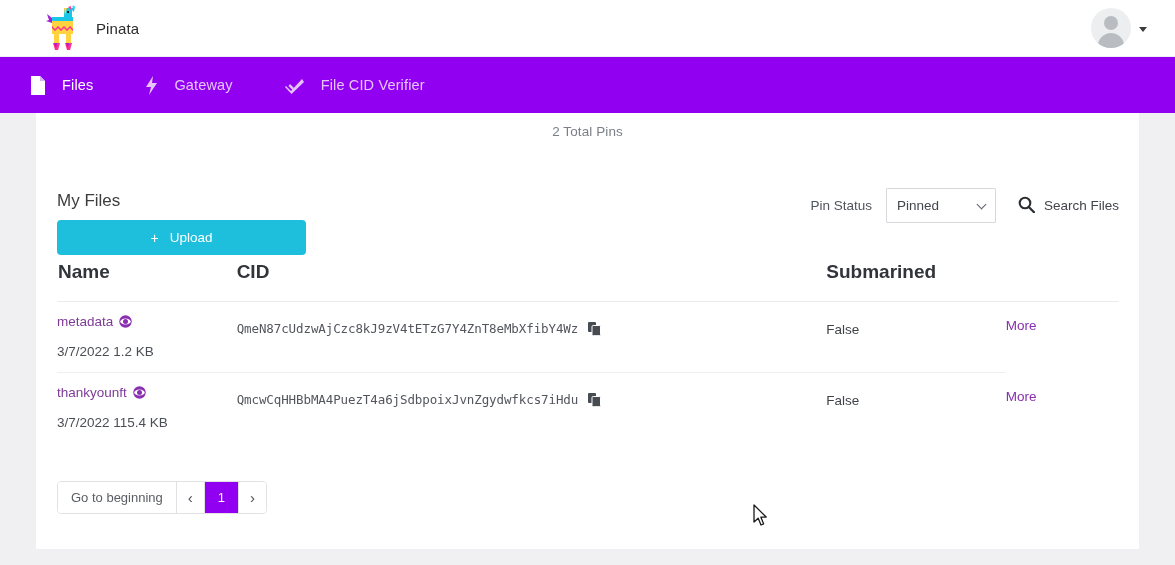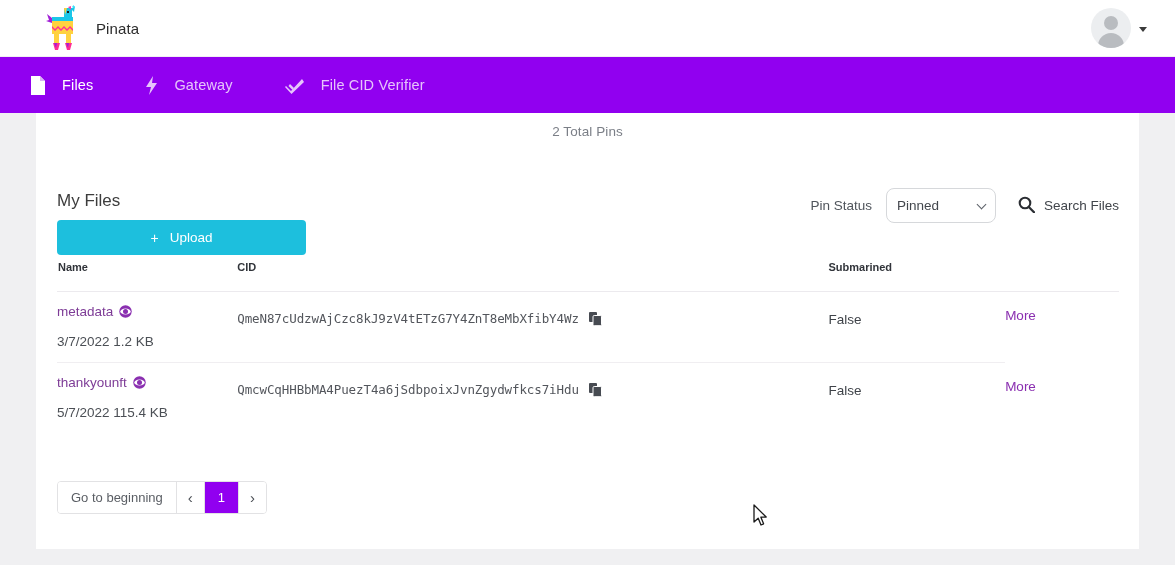--- a/index.html
+++ b/index.html
@@ -180,21 +180,21 @@
   }
   .select-wrap {
     position: relative;
     width: 110px;
     height: 35px;
   }
   select.pin-select {
     width: 110px;
     height: 35px;
     border: 1px solid #d6d8db;
-    border-radius: 8px;
+    border-radius: 1px;
     background: #ffffff;
     color: #43474d;
     font-size: 13.5px;
     font-family: "Liberation Sans", sans-serif;
     padding-left: 10px;
     -webkit-appearance: none;
     appearance: none;
     cursor: pointer;
   }
   .select-chevron {
@@ -219,21 +219,21 @@
   }
 
   
   table.files {
     width: 100%;
     border-collapse: collapse;
     margin-top: 32px;
   }
   table.files thead th {
     text-align: left;
-    font-size: 11px;
+    font-size: 19px;
     color: #31343a;
     font-weight: bold;
     padding: 0 0 18px 0;
     border-bottom: 1px solid #eceaee;
   }
   .col-name  { width: 187px; padding-left: 1px !important; }
   .col-cid   { width: 608px; }
   .col-sub   { width: 185px; }
   .col-act   { width: 120px; }
 
@@ -499,21 +499,21 @@
               <span class="file-name-line">
                 <span class="file-name">thankyounft</span>
                 <span>
                   <svg class="eye-ico" width="13" height="13" viewBox="0 0 13 13">
                     <circle cx="6.5" cy="6.5" r="6.2" fill="#8a2fb0"></circle>
                     <ellipse cx="6.5" cy="6.5" rx="5.2" ry="3" fill="#ffffff"></ellipse>
                     <circle cx="6.5" cy="6.5" r="2.5" fill="#8a2fb0"></circle>
                   </svg>
                 </span>
               </span>
-              <div class="file-meta">5/7/2022 115.4 KB</div>
+              <div class="file-meta">3/7/2022 115.4 KB</div>
             </td>
             <td>
               <span class="cid-cell">
                 <span class="cid-text">QmcwCqHHBbMA4PuezT4a6jSdbpoixJvnZgydwfkcs7iHdu</span>
                 <span>
                   <svg class="copy-ico" width="13" height="14" viewBox="0 0 13 14">
                     <rect x="0" y="0" width="8" height="10" rx="1" fill="#474b52"></rect>
                     <rect x="4" y="3.5" width="8.5" height="10.2" rx="1.2" fill="#474b52" stroke="#ffffff" stroke-width="1"></rect>
                   </svg>
                 </span>

